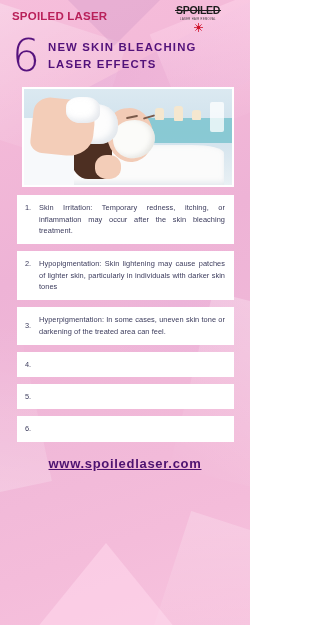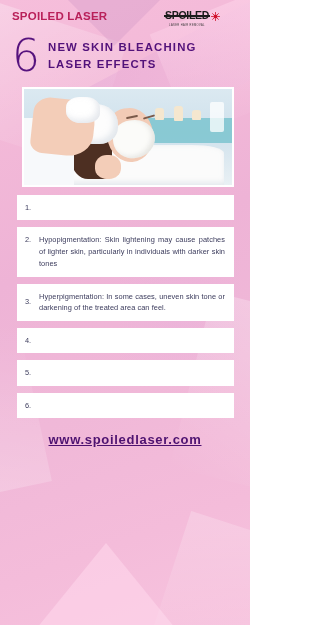--- a/index.html
+++ b/index.html
@@ -122,20 +122,21 @@
   .brand-text {
     font-size: 11.5px;
     font-weight: bold;
     letter-spacing: 0.2px;
     color: #b9205a;
   }
   .logo {
     display: flex;
     align-items: center;
     gap: 2px;
+    flex-direction: column;
   }
   .logo-word {
     position: relative;
     font-size: 10.5px;
     font-weight: bold;
     letter-spacing: -0.3px;
     color: #1c1c1c;
     line-height: 1;
   }
   .logo-word::after {
@@ -408,20 +409,21 @@
       <div class="ph-arm"></div>
       <div class="ph-cotton"></div>
       <div class="ph-hand"></div>
     </div>
   </div>
 
   <div class="list">
 
     <div class="card">
       <div class="card-num">1.</div>
+      <div class="card-text">Skin Irritation: Temporary redness, itching, or inflammation may occur after the skin bleaching treatment.</div>
     </div>
 
     <div class="card">
       <div class="card-num">2.</div>
       <div class="card-text">Hypopigmentation: Skin lightening may cause patches of lighter skin, particularly in individuals with darker skin tones</div>
     </div>
 
     <div class="card">
       <div class="card-num mid">3.</div>
       <div class="card-text">Hyperpigmentation: In some cases, uneven skin tone or darkening of the treated area can feel.</div>

